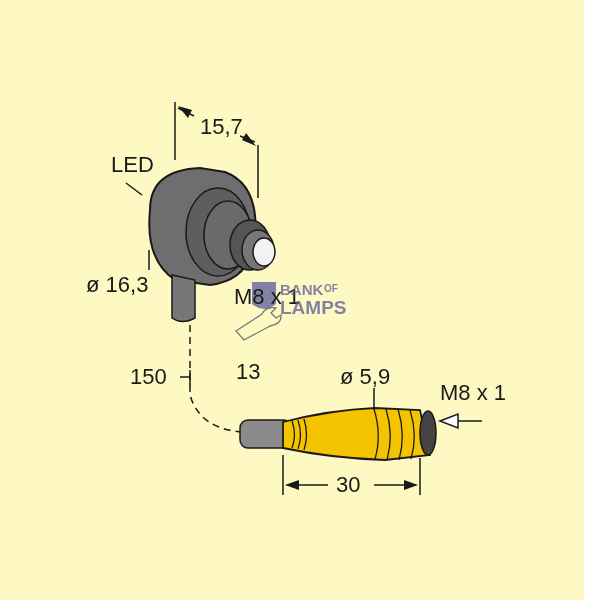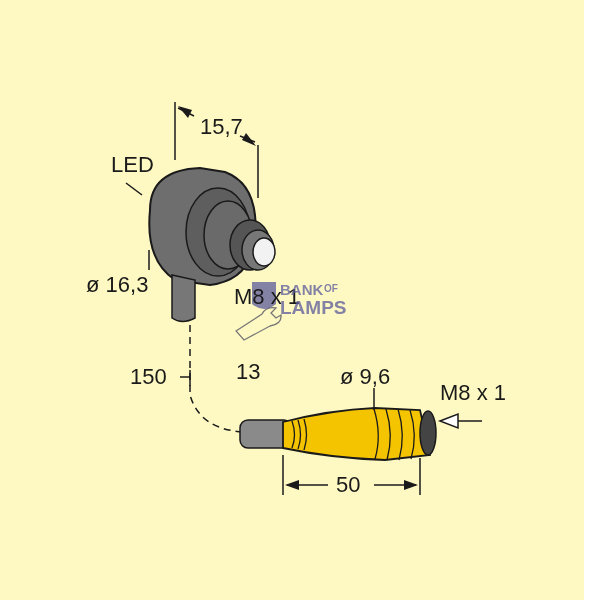--- a/index.html
+++ b/index.html
@@ -77,20 +77,20 @@
 
     <path d="M252,282 L276,282 L276,304 Q264,314 252,304 Z" fill="#5a5a9a" opacity="0.75"></path>
   </svg>
 
   <div class="lbl" style="left:200px;top:116px;">15,7</div>
   <div class="lbl" style="left:111px;top:154px;">LED</div>
   <div class="lbl" style="left:86px;top:274px;">ø 16,3</div>
   <div class="lbl" style="left:234px;top:286px;">M8 x 1</div>
   <div class="lbl" style="left:236px;top:361px;">13</div>
   <div class="lbl" style="left:130px;top:366px;">150</div>
-  <div class="lbl" style="left:340px;top:366px;">ø 9,6</div>
+  <div class="lbl" style="left:340px;top:366px;">ø 5,9</div>
   <div class="lbl" style="left:440px;top:382px;">M8 x 1</div>
-  <div class="lbl" style="left:336px;top:474px;">50</div>
+  <div class="lbl" style="left:336px;top:474px;">30</div>
 
   <div class="wm" style="left:280px;top:282px;font-size:15px;">BANK</div>
   <div class="wm" style="left:324px;top:284px;font-size:10px;">OF</div>
   <div class="wm" style="left:280px;top:298px;font-size:19px;">LAMPS</div>
 </div>
 
 </body></html>

